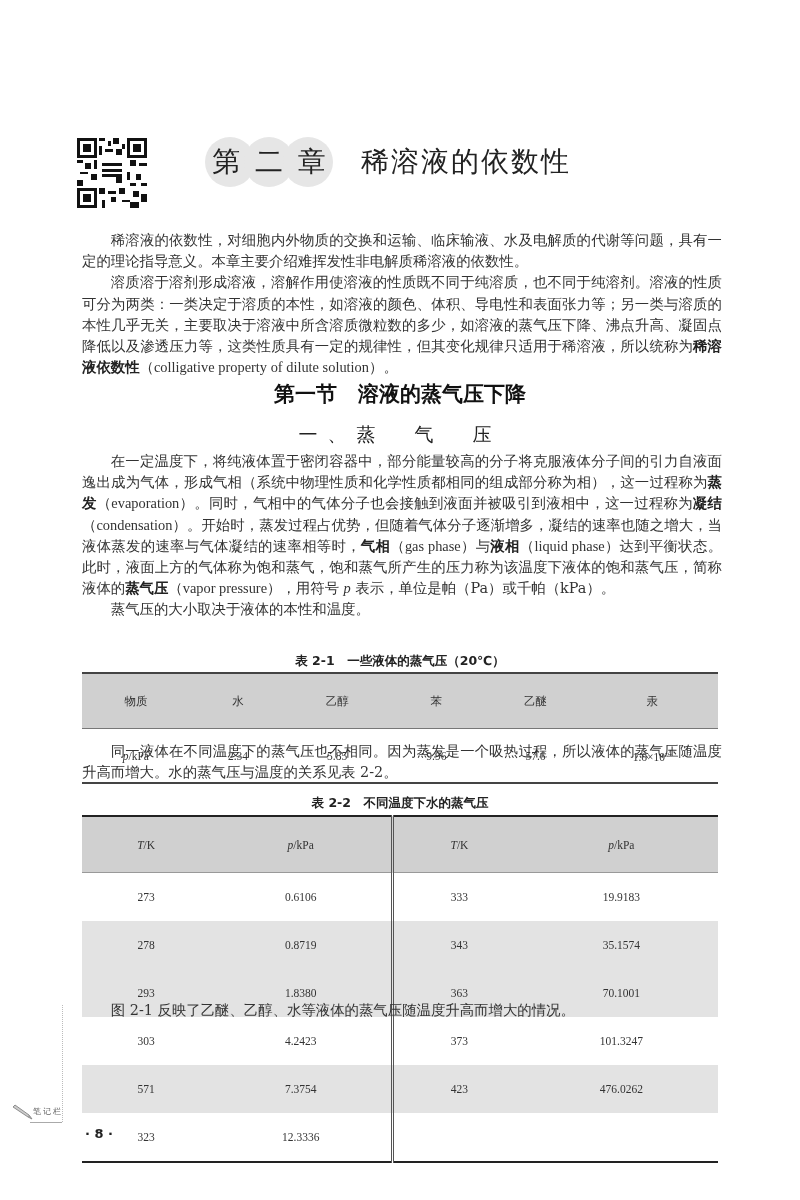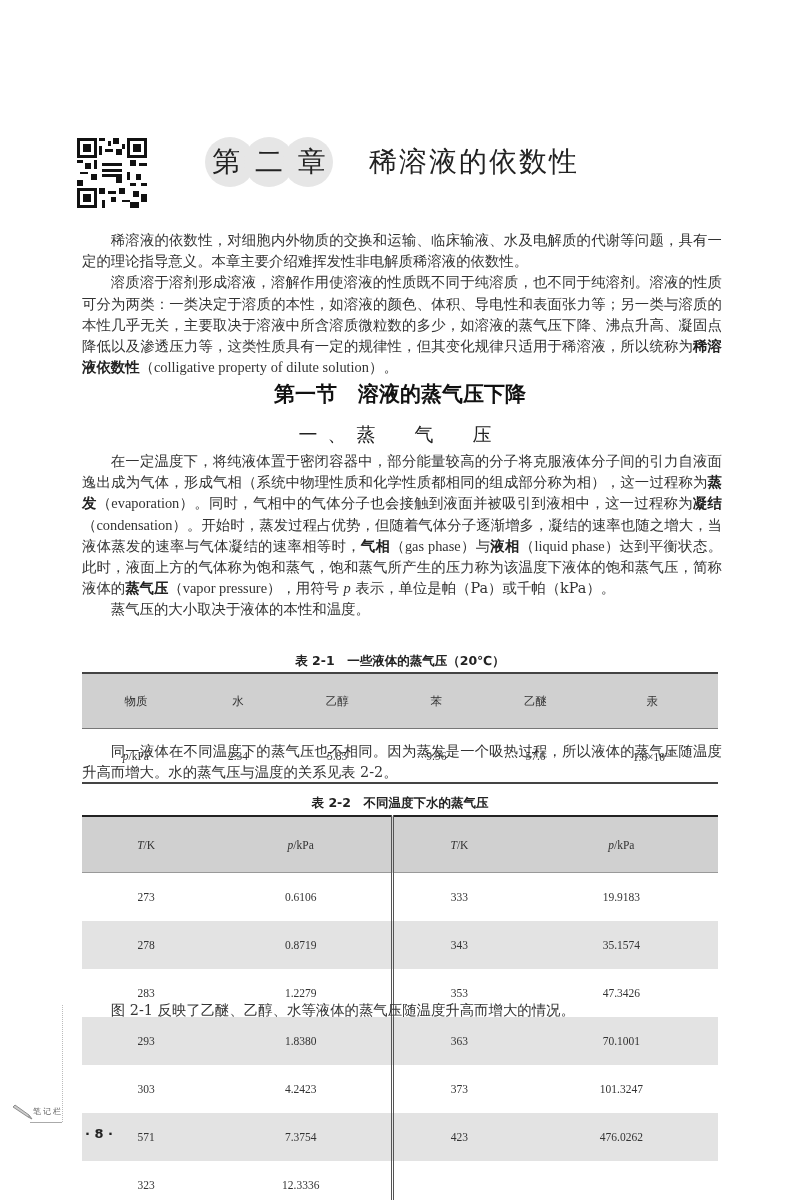--- a/index.html
+++ b/index.html
@@ -4,21 +4,21 @@
 <style>
   html, body { margin:0; padding:0; background:#ffffff; }
   body { width:800px; height:1200px; position:relative; overflow:hidden;
          font-family:"DejaVu Serif", "Liberation Serif", serif; color:#222; }
   .qr { position:absolute; left:77px; top:138px; width:70px; height:70px; }
   .chapter { position:absolute; left:205px; top:137px; height:50px; display:flex; align-items:center; }
   .circles { position:relative; width:128px; height:50px; }
   .circ { position:absolute; top:0; width:50px; height:50px; border-radius:50%; background:#e6e6e6; }
   .chap-num { position:absolute; top:0; left:0; width:128px; height:50px; display:flex; justify-content:space-around; align-items:center;
               font-size:28px; font-family:"DejaVu Sans", sans-serif; color:#222; letter-spacing:0; }
-  .chap-title { margin-left:36px; font-size:28px; font-family:"DejaVu Sans", sans-serif; color:#222; letter-spacing:2px; font-weight:300; }
+  .chap-title { margin-left:28px; font-size:28px; font-family:"DejaVu Sans", sans-serif; color:#222; letter-spacing:2px; font-weight:300; }
   .para { position:absolute; left:82px; width:640px; font-size:14.4px; line-height:21.2px; text-align:justify; color:#333;
           font-family:"DejaVu Serif", "Liberation Serif", serif; }
   .para p { margin:0; text-indent:2em; }
   b.term { font-family:"DejaVu Sans", sans-serif; font-weight:bold; color:#222; }
   .en { font-family:"Liberation Serif", serif; }
   .sec-title { position:absolute; left:0; width:800px; text-align:center; top:380px; font-size:21px;
                font-family:"DejaVu Sans", sans-serif; font-weight:bold; color:#111; }
   .sub-title { position:absolute; left:0; width:800px; text-align:center; top:422px; font-size:19px;
                font-family:"DejaVu Serif", serif; color:#222; letter-spacing:10px; }
   .tcap { position:absolute; left:0; width:800px; text-align:center; font-size:12.5px; font-weight:bold;
@@ -158,26 +158,20 @@
         <td class="mid">0.6106</td>
         <td>333</td>
         <td>19.9183</td>
   </tr>
   <tr class="alt">
     <td>278</td>
         <td class="mid">0.8719</td>
         <td>343</td>
         <td>35.1574</td>
   </tr>
-  <tr>
-    <td>283</td>
-        <td class="mid">1.2279</td>
-        <td>353</td>
-        <td>47.3426</td>
-  </tr>
   <tr class="alt">
     <td>293</td>
         <td class="mid">1.8380</td>
         <td>363</td>
         <td>70.1001</td>
   </tr>
   <tr>
     <td>303</td>
         <td class="mid">4.2423</td>
         <td>373</td>

